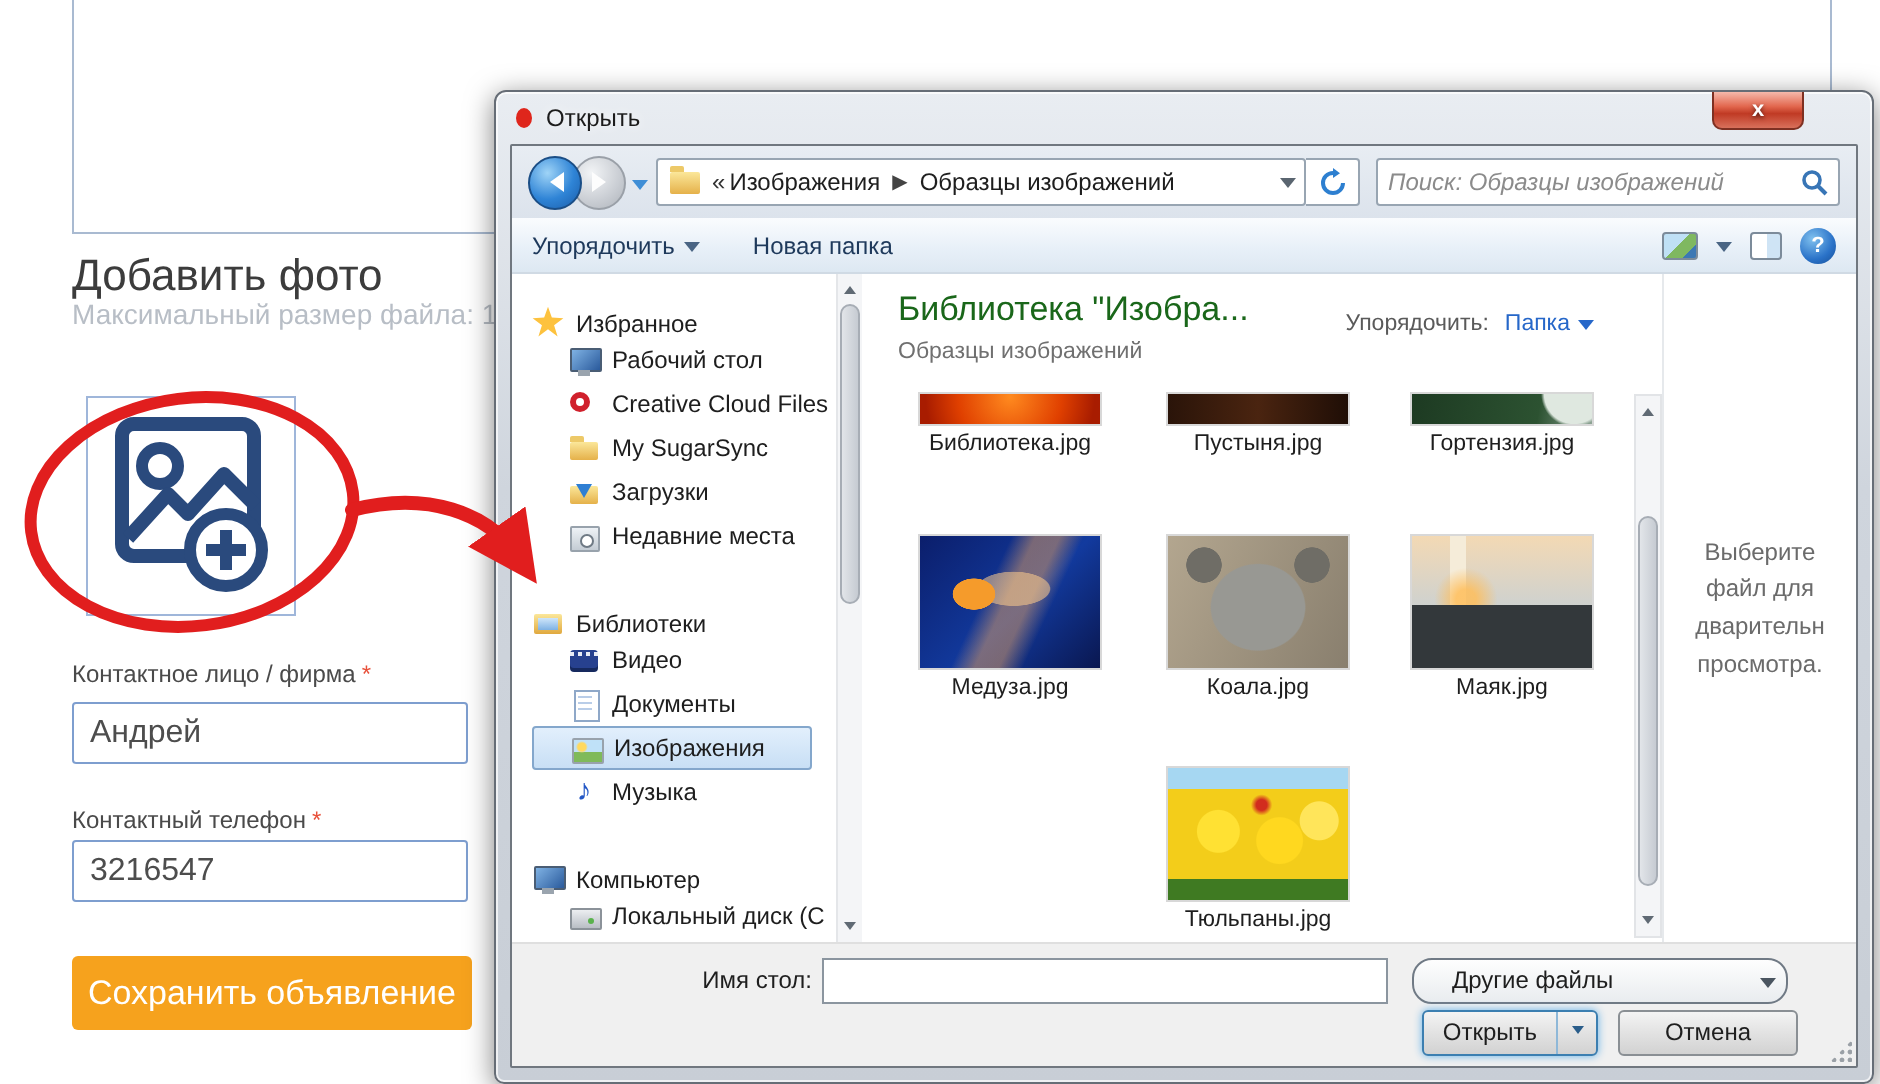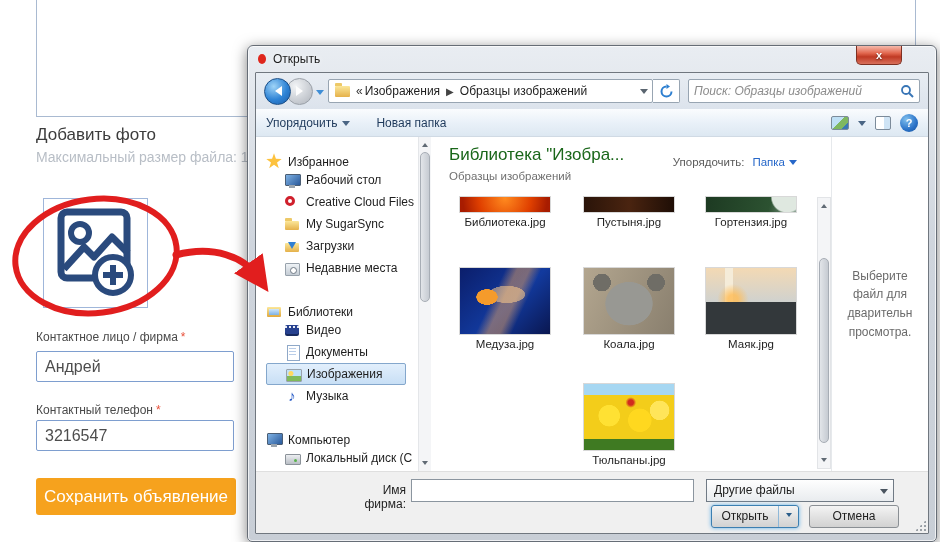--- a/index.html
+++ b/index.html
@@ -2,21 +2,21 @@
 <html><head>
 <meta charset="utf-8">
 <style>
   * { margin:0; padding:0; box-sizing:border-box; }
   html,body { width:940px; height:542px; }
   body { font-family:"Liberation Sans", sans-serif; background:#ffffff; position:relative; overflow:hidden; }
 
   
   .top-box { position:absolute; left:36px; top:-40px; width:880px; height:157px;
              border:1px solid #a9bad1; background:#fff; }
-  .add-photo-title { position:absolute; left:36px; top:125px; font-size:17px; color:#3c3c3c; }
+  .add-photo-title { position:absolute; left:36px; top:125px; font-size:22px; color:#3c3c3c; }
   .max-size-note { position:absolute; left:36px; top:149px; font-size:14px; color:#b8bec6; white-space:nowrap; }
   .ph-box { position:absolute; left:43px; top:198px; width:105px; height:110px;
             border:1px solid #9fb6da; background:#fff; }
   .ph-box svg { position:absolute; left:12px; top:8px; }
 
   .fld-label { position:absolute; left:36px; font-size:12px; color:#4a4a4a; }
   .req { color:#e8503a; margin-left:3px; }
   .fld-input { position:absolute; left:36px; width:198px; height:31px; border:1px solid #7e9ecf;
                border-radius:2px; font-family:"Liberation Sans",sans-serif; font-size:16px; color:#4d4d4d;
                padding:0 8px; background:#fff; }
@@ -167,21 +167,21 @@
   .list-scroll { position:absolute; right:0; top:60px; width:14px; height:272px; background:#f4f5f7; border:1px solid #e2e4e7; }
   .preview { width:97px; flex:none; border-left:1px solid #e6e9ec; display:flex; align-items:center; }
   .preview-text { width:100%; text-align:center; font-size:12px; color:#6b6b6b; line-height:1.55; padding:0 4px; }
 
   
   .footer { height:62px; flex:none; background:#f0f0f0; border-top:1px solid #dfdfdf; position:relative; font-size:12px; }
   .fn-label { position:absolute; left:88px; top:11px; width:62px; text-align:right; color:#1e1e1e; }
   .fn-input { position:absolute; left:155px; top:7px; width:283px; height:23px; background:#fff; border:1px solid #8b959f; }
   .combo-caret { position:absolute; right:5px; top:9px; width:0; height:0; border:4px solid transparent; border-top:5px solid #4a5560; }
   .ft-combo { position:absolute; left:450px; top:7px; width:188px; height:23px; background:linear-gradient(#fefefe,#e9ecef);
-              border:1px solid #707a85; border-radius:0; line-height:21px; padding-left:7px; color:#1e1e1e; cursor:pointer; }
+              border:1px solid #707a85; border-radius:10px; line-height:21px; padding-left:19px; color:#1e1e1e; cursor:pointer; }
   .btn { position:absolute; top:33px; height:23px; background:linear-gradient(#f4f4f4,#e2e2e2 50%,#d2d2d2); border:1px solid #8a8f94;
          border-radius:3px; text-align:center; line-height:21px; color:#1e1e1e; cursor:pointer; }
   .open-btn { left:455px; width:88px; border:1px solid #3c7fb1; box-shadow:0 0 4px #65b2e8; display:flex; padding:0; }
   .open-main { flex:1; line-height:21px; }
   .open-split { width:20px; border-left:1px solid #8fb8d8; display:flex; align-items:center; justify-content:center; }
   .cancel-btn { left:553px; width:90px; }
   .grip { position:absolute; right:2px; bottom:2px; width:11px; height:11px;
           background-image:radial-gradient(circle,#9aa0a6 1px,transparent 1.4px); background-size:4px 4px;
           clip-path:polygon(100% 0,100% 100%,0 100%); }
 </style>
@@ -401,21 +401,21 @@
             </div>
         </div>
       </div>
 
       <div class="preview">
         <div class="preview-text">Выберите файл для дварительн просмотра.</div>
       </div>
     </div>
 
     <div class="footer">
-      <div class="fn-label">Имя фирма:</div>
+      <div class="fn-label">Имя стол:</div>
       <div class="fn-input"></div>
       <div class="ft-combo">
         <span>Другие файлы</span>
         <span class="combo-caret"></span>
       </div>
       <div class="btn open-btn">
         <span class="open-main">Открыть</span>
         <span class="open-split">
             <span class="tri-down" style="border-top-color:#2a5d8a;"></span>
           </span>

